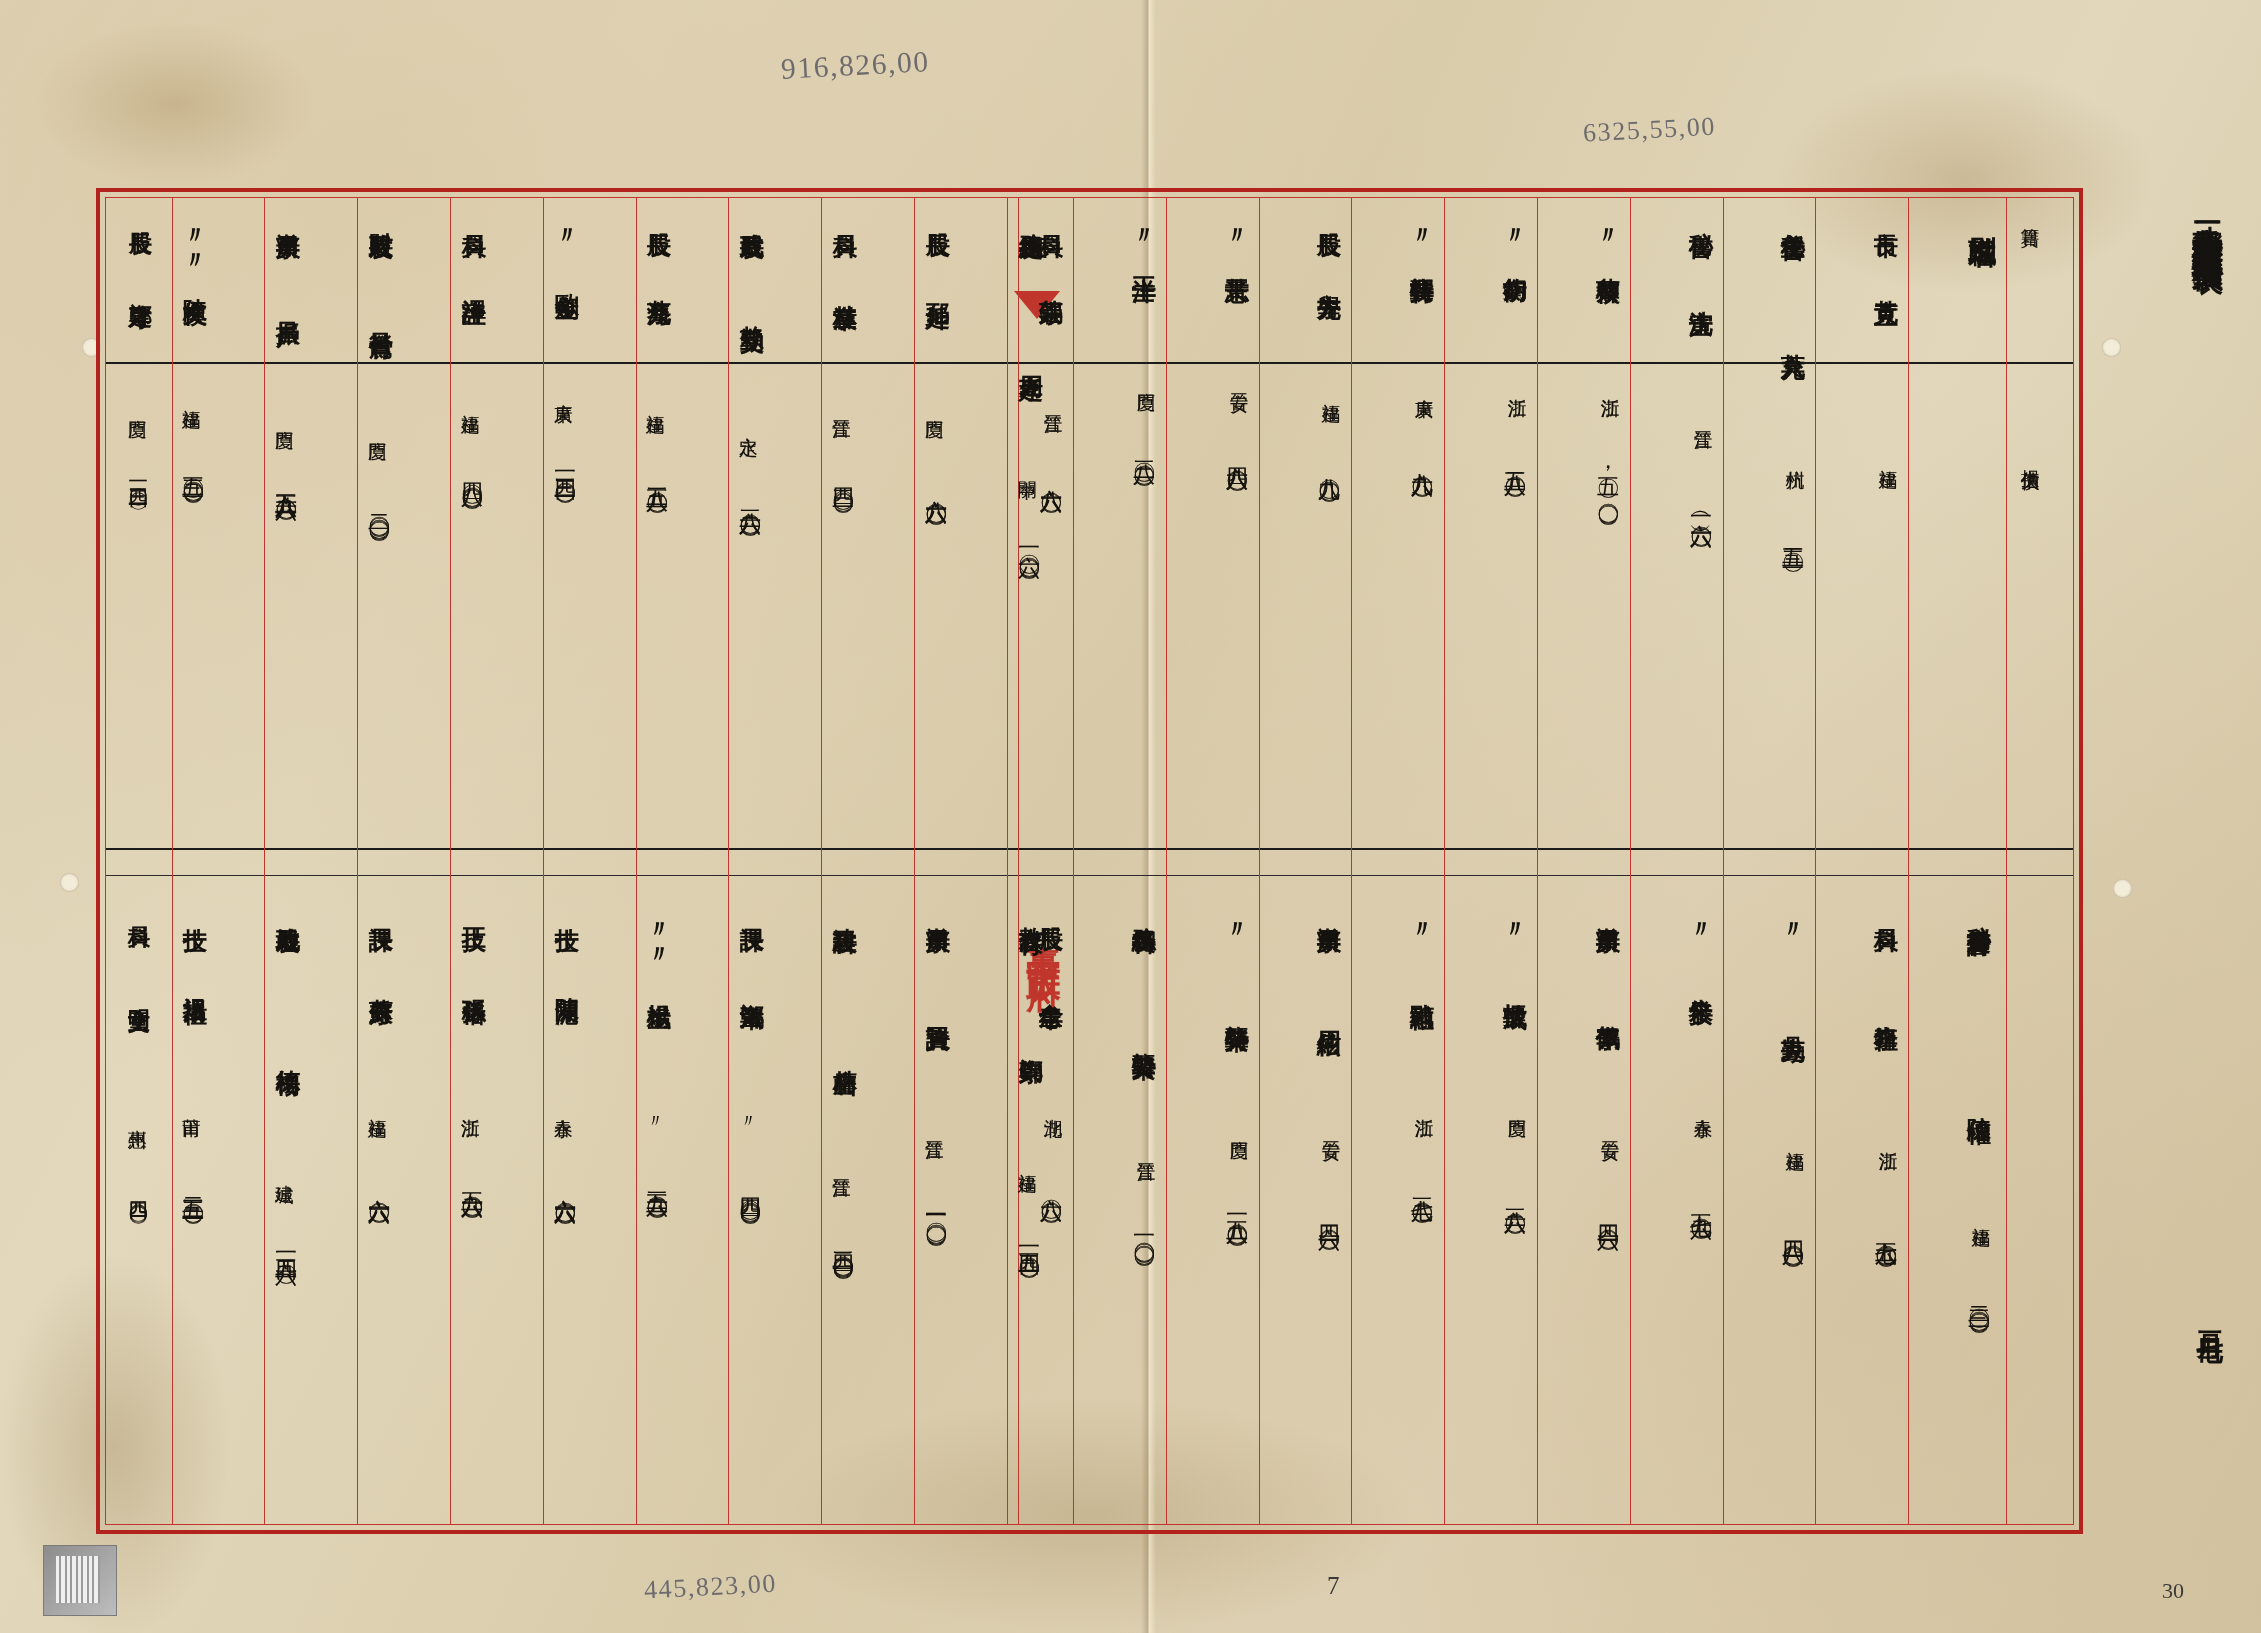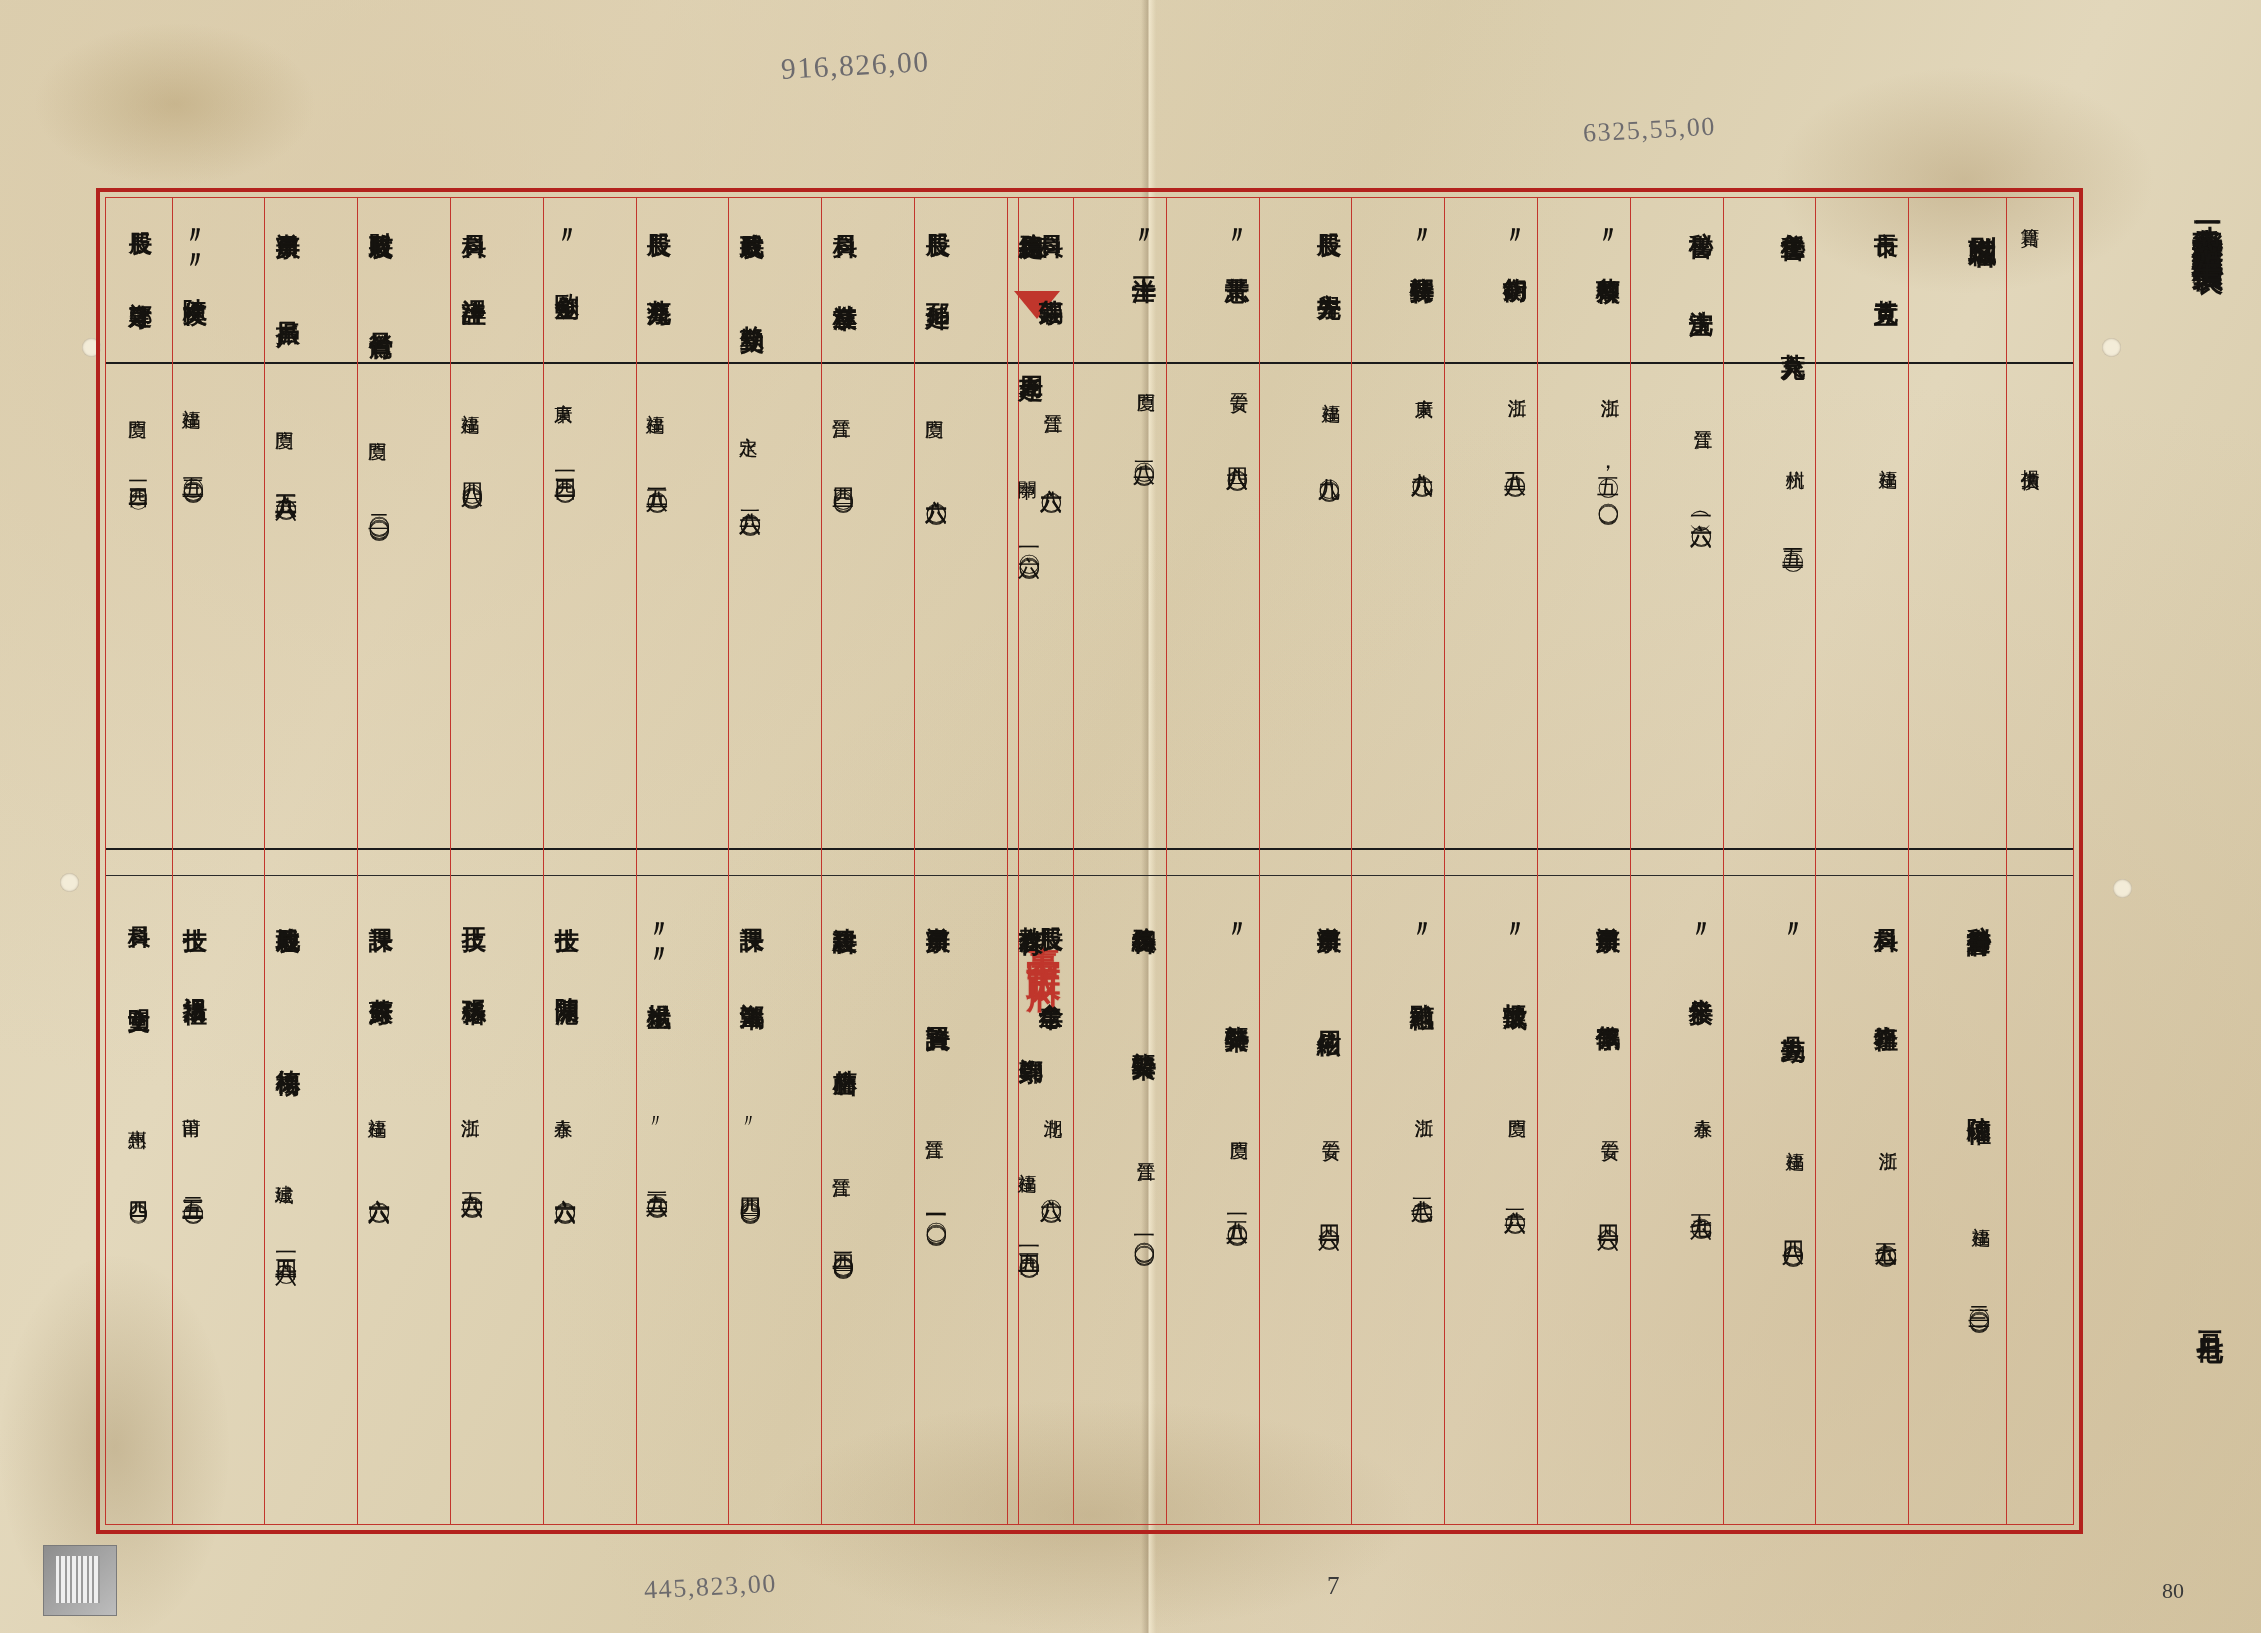--- a/index.html
+++ b/index.html
@@ -90,21 +90,21 @@
 
   <div class="punch" style="left:82px;top:338px;"></div>
   <div class="punch" style="left:60px;top:873px;"></div>
   <div class="punch" style="left:2102px;top:338px;"></div>
   <div class="punch" style="left:2113px;top:879px;"></div>
 
   <div class="pencil" style="left:781px;top:49px;">916,826,00</div>
   <div class="pencil" style="left:1583px;top:115px;font-size:26px;">6325,55,00</div>
   <div class="pencil" style="left:644px;top:1572px;font-size:26px;">445,823,00</div>
   <div class="pagenum" style="left:1327px;top:1572px;">7</div>
-  <div class="pagenum" style="left:2162px;top:1578px;font-size:22px;">80</div>
+  <div class="pagenum" style="left:2162px;top:1578px;font-size:22px;">30</div>
 
   <div class="title-v" style="right:33px;top:197px;">三二八事變本府各單位公私有財物損失估價表</div>
   <div class="title-v" style="right:33px;top:1310px;font-size:27px;">三月七日</div>
 
   <div id="frame">
     <div id="inner">
 
       <div class="hline" style="top:164px;"></div>
       <div class="hline" style="top:650px;"></div>
       <div class="hline thin" style="top:677px;"></div>

